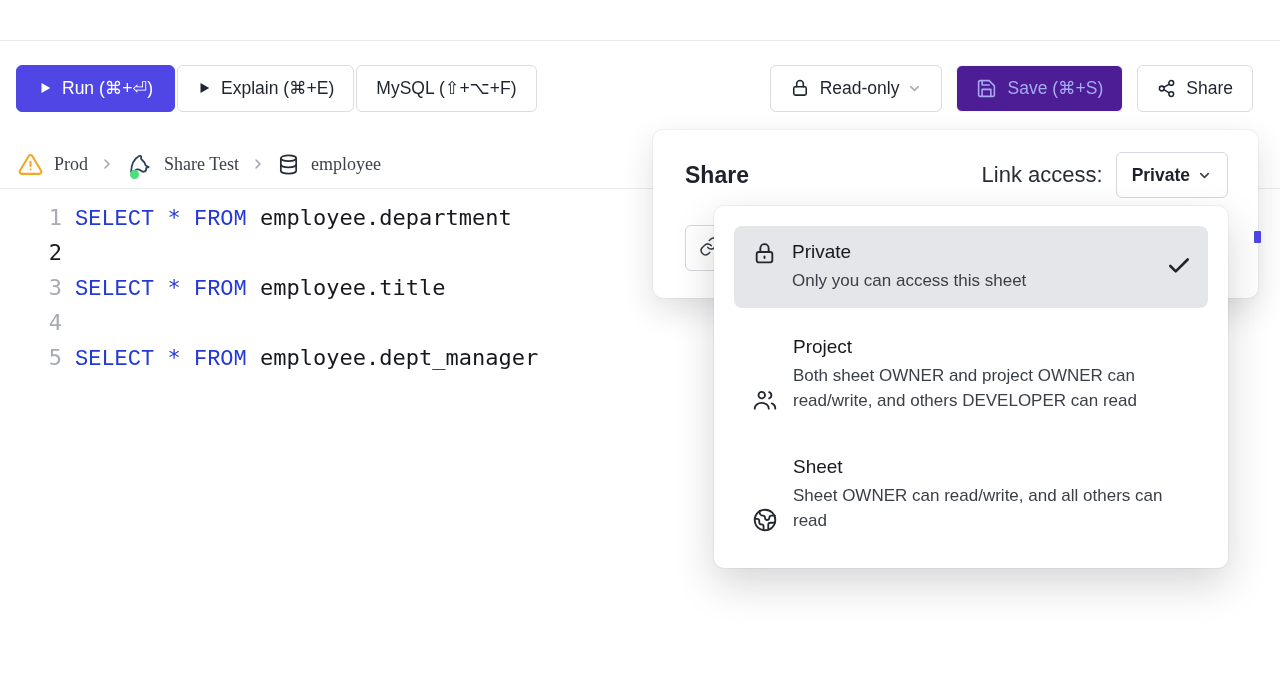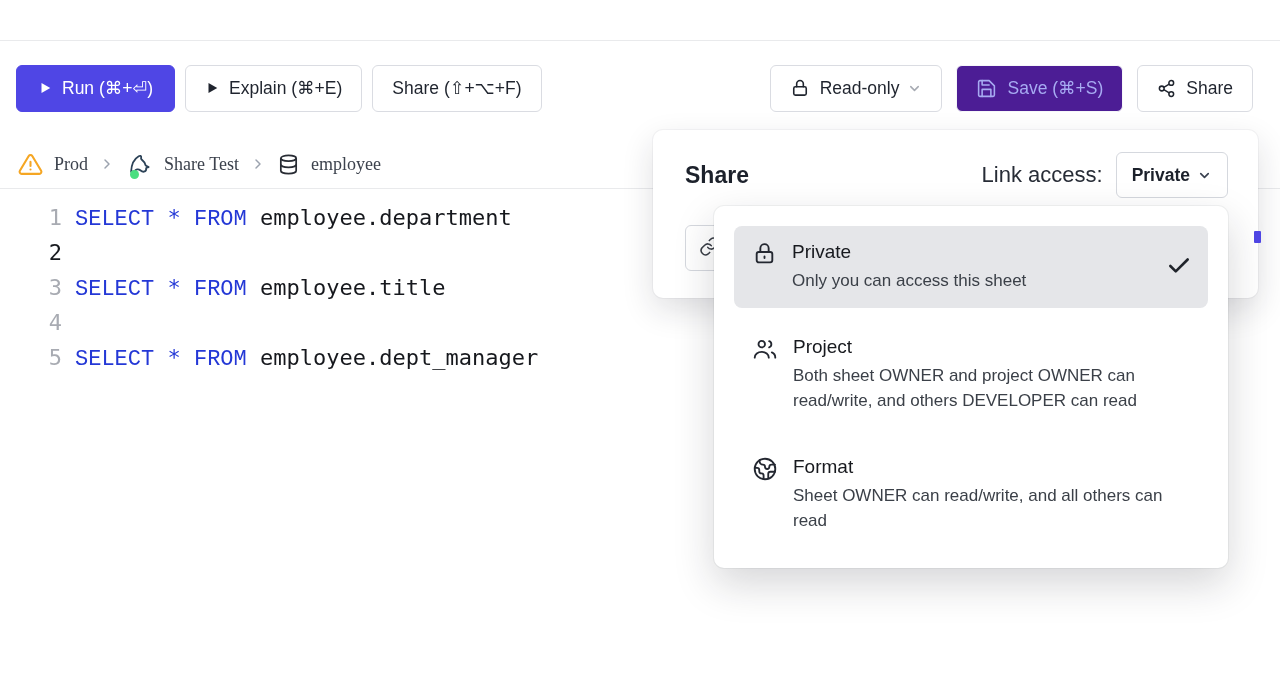--- a/index.html
+++ b/index.html
@@ -6,21 +6,21 @@
   html, body { width: 1280px; height: 691px; overflow: hidden; background: #fff;
     font-family: "Liberation Sans", sans-serif; color: #1c212b; }
   .app { position: relative; width: 1280px; height: 691px; }
 
   .top-strip { height: 41px; border-bottom: 1px solid #e9eaec; }
 
   
   .toolbar { margin-top: 23px; height: 48px; display: flex; align-items: center;
     justify-content: space-between; padding: 0 27px 0 16px; }
   .tb-group { display: flex; align-items: flex-start; }
-  .tb-group.left  > * + * { margin-left: 10px; }
+  .tb-group.left  > * + * { margin-left: 2px; }
   .tb-group.right > * + * { margin-left: 14px; }
   .btn { display: inline-flex; align-items: center; height: 47px; border-radius: 6px;
     font-size: 17.5px; background: #fff; border: 1px solid #dadce2; color: #1f242e;
     padding: 0 19px; cursor: pointer; white-space: nowrap; }
   .btn .bicon { display: inline-flex; margin-right: 10px; }
   .btn-run { background: #4f46e5; border-color: #4f46e5; color: #fff; font-weight: 500; padding: 0 21px; }
   .btn-save { background: #4c1d95; border-color: #f6f7f9; color: #a7abf2; }
   .btn-readonly .chev { display: inline-flex; margin-left: 8px; color: #a6aab2; }
 
   
@@ -61,21 +61,21 @@
   .copy-fragment { position: absolute; left: 1254px; top: 231px; width: 7px; height: 12px;
     background: #4f46e5; border-radius: 1px; z-index: 25; }
 
   
   .access-menu { position: absolute; left: 714px; top: 206px; width: 514px; z-index: 30;
     background: #fff; border-radius: 10px; padding: 20px;
     box-shadow: 0 0 0 1px rgba(25,30,40,.05), 0 16px 40px rgba(25,30,40,.18); }
   .menu-item { display: flex; align-items: flex-start; padding: 13px 16px 15px 18px;
     border-radius: 8px; cursor: pointer; }
   .menu-item.selected { background: #e5e6e9; }
-  .menu-item + .menu-item { margin-top: 13px; }
+  .menu-item + .menu-item { margin-top: 13px; align-items: flex-end; }
   .mi-icon { flex: none; display: inline-flex; margin-right: 15px; margin-top: 2px; color: #232730; }
   .mi-title { font-size: 19px; line-height: 26px; font-weight: 500; color: #17191e; margin-bottom: 3px; }
   .mi-desc { font-size: 17px; line-height: 25px; color: #3b4048; max-width: 420px; }
   .mi-check { margin-left: auto; align-self: center; display: inline-flex; color: #20242b; }
 </style>
 </head>
 <body>
 
 <div class="app">
 
@@ -93,21 +93,21 @@
       </button>
       <button class="btn">
         <span class="bicon">
           <svg width="14" height="14" viewBox="0 0 24 24" fill="currentColor">
               <path d="M6 3.5l15 8.5-15 8.5z"></path>
             </svg>
         </span>
         <span>Explain (⌘+E)</span>
       </button>
       <button class="btn">
-        <span>Share (⇧+⌥+F)</span>
+        <span>MySQL (⇧+⌥+F)</span>
       </button>
     </div>
     <div class="tb-group right">
       <button class="btn btn-readonly">
         <span class="bicon">
           <svg width="20" height="20" viewBox="0 0 24 24" fill="none" stroke="currentColor" stroke-width="1.9" stroke-linecap="round" stroke-linejoin="round">
               <rect x="4.5" y="10.5" width="15" height="10" rx="2"></rect>
               <path d="M8 10.5V7a4 4 0 0 1 8 0v3.5"></path>
             </svg>
         </span>
@@ -270,19 +270,19 @@
       <div class="menu-item">
         <span class="mi-icon">
           <svg width="26" height="26" viewBox="0 0 24 24" fill="none" stroke="currentColor" stroke-width="1.7" stroke-linecap="round" stroke-linejoin="round">
             <circle cx="12" cy="12" r="9.5"></circle>
             <path d="M21.2 14.5H17a2 2 0 0 0-2 2v4"></path>
             <path d="M7 3.7V5a3 3 0 0 0 3 3 2 2 0 0 1 2 2 2 2 0 0 0 4 0 2 2 0 0 1 2-2h3.2"></path>
             <path d="M10.7 21.4V18a2 2 0 0 0-2-2 2 2 0 0 1-2-2v-1a2 2 0 0 0-2-2H2.6"></path>
           </svg>
         </span>
         <div>
-          <div class="mi-title">Format</div>
+          <div class="mi-title">Sheet</div>
           <div class="mi-desc">Sheet OWNER can read/write, and all others can read</div>
         </div>
       </div>
     </div>
 
 </div>
 
 </body></html>

